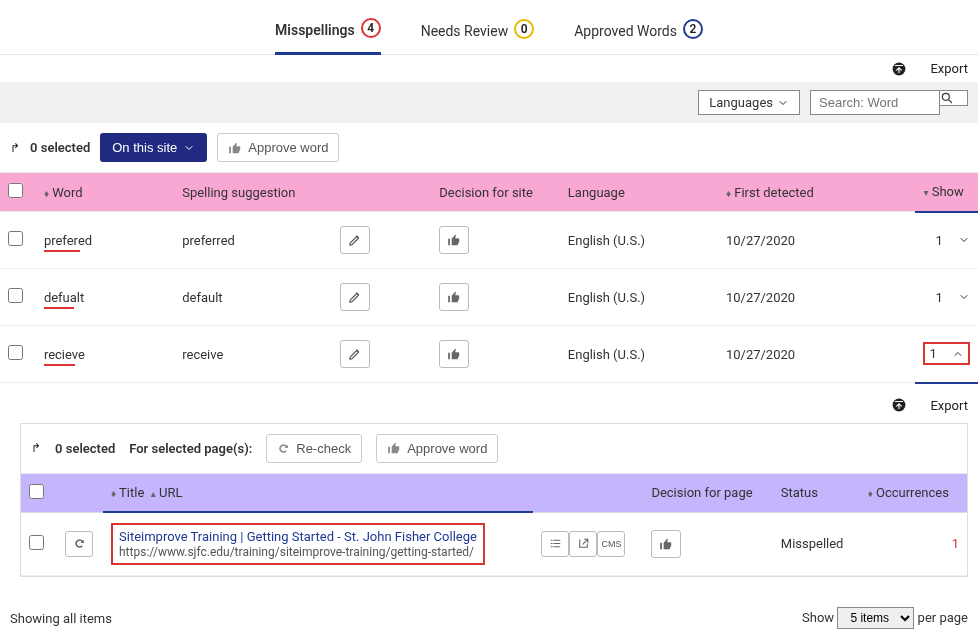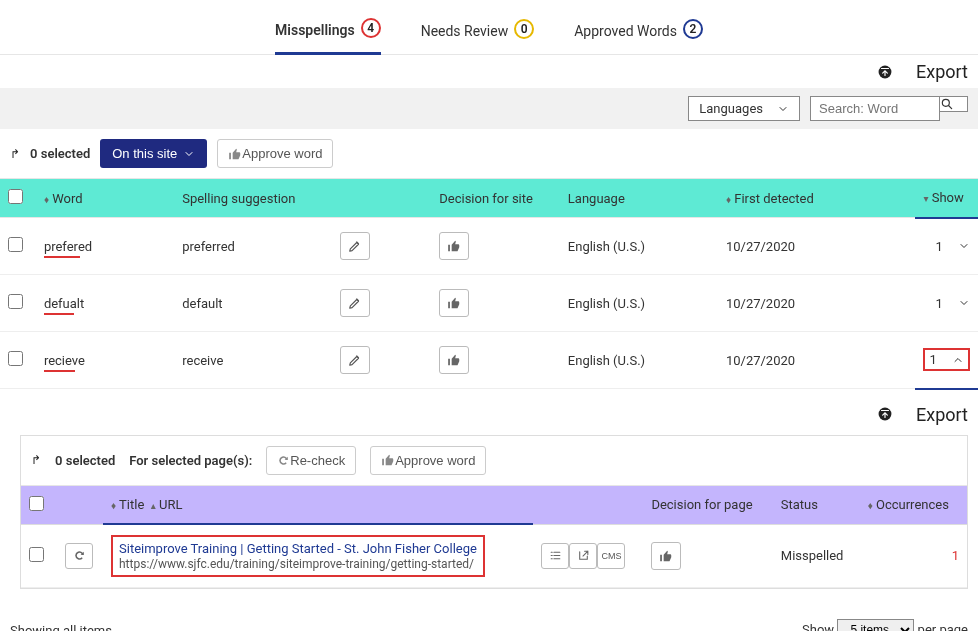--- a/index.html
+++ b/index.html
@@ -6,32 +6,32 @@
 body { font-family: -apple-system, BlinkMacSystemFont, "Segoe UI", Roboto, Arial, sans-serif; font-size: 13px; color: #333; background: #fff; width: 978px; }
 .tabs { display: flex; gap: 40px; align-items: center; justify-content: center; padding: 18px 0 0; border-bottom: 1px solid #e6e6e6; }
 .tab { display: flex; align-items: flex-end; gap: 6px; padding-bottom: 14px; cursor: pointer; color: #333; font-size: 14px; }
 .tab.active { border-bottom: 3px solid #1f3a93; font-weight: 600; margin-bottom: -1px; }
 .badge { display: inline-flex; align-items: center; justify-content: center; min-width: 20px; height: 20px; border-radius: 50%; border: 2px solid; font-size: 12px; font-weight: 600; padding: 0 4px; }
 .badge.red { border-color: #d33; color: #222; }
 .badge.yellow { border-color: #e6b800; color: #222; }
 .badge.blue { border-color: #1f3a93; color: #222; }
 .toolbar-row { display: flex; justify-content: flex-end; align-items: center; padding: 6px 10px; gap: 10px; }
 .grey-bar { background: #f1f1f1; padding: 8px 10px; }
-.export-link { display: inline-flex; align-items: center; gap: 24px; color: #222; text-decoration: none; font-size: 18px; }
-.lang-select { display: inline-flex; align-items: center; gap: 14px; border: 1px solid #888; padding: 4px 10px; background: #fff; cursor: pointer; }
+.export-link { display: inline-flex; align-items: center; gap: 24px; color: #222; text-decoration: none; font-size: 13px; }
+.lang-select { display: inline-flex; align-items: center; gap: 4px; border: 1px solid #888; padding: 4px 10px; background: #fff; cursor: pointer; }
 .search-wrap { display: flex; align-items: flex-start; }
 .search-input { border: 1px solid #888; padding: 4px 8px; width: 130px; font-size: 13px; }
 .search-btn { border: 1px solid #888; border-left: none; background: #fff; width: 28px; cursor: pointer; }
 .action-row { display: flex; align-items: center; gap: 10px; padding: 10px; }
 .small-icon { font-size: 12px; color: #222; }
 .selected-count { font-weight: 600; }
 .btn-dark { background: #1f2a80; color: #fff; border: none; border-radius: 3px; padding: 7px 12px; display: inline-flex; align-items: center; gap: 6px; cursor: pointer; font-size: 13px; }
-.btn-light { background: #fff; border: 1px solid #ccc; border-radius: 3px; padding: 6px 10px; display: inline-flex; align-items: center; cursor: pointer; font-size: 13px; color: #555; }
+.btn-light { background: #fff; border: 1px solid #ccc; border-radius: 3px; padding: 6px 10px; display: inline-flex; align-items: center; gap: 6px; cursor: pointer; font-size: 13px; color: #555; }
 .table { width: 100%; border-collapse: collapse; }
-.table th { text-align: left; font-weight: 400; color: #333; padding: 10px 8px; background: #5eead4; font-size: 13px; border-top: 1px solid #e6e6e6; border-bottom: 1px solid #e6e6e6; }
+.table th { text-align: left; font-weight: 400; color: #333; padding: 10px 8px; background: #f9a8d4; font-size: 13px; border-top: 1px solid #e6e6e6; border-bottom: 1px solid #e6e6e6; }
 .table th.sorted { border-bottom: 2px solid #1f3a93; }
 .table td { padding: 14px 8px; border-bottom: 1px solid #eee; vertical-align: middle; }
 .chk { width: 15px; height: 15px; }
 .sort-icon { font-size: 10px; color: #666; }
 .misspelled-word { position: relative; display: inline-block; }
 .misspelled-word::after { content: ""; position: absolute; bottom: -4px; left: 0; right: 25%; height: 2px; background: #d33; }
 .icon-btn { width: 30px; height: 28px; display: inline-flex; align-items: center; justify-content: center; border: 1px solid #bbb; border-radius: 3px; background: #fff; cursor: pointer; color: #555; }
 .pages-cell { text-align: right; white-space: nowrap; }
 .expand-toggle { display: inline-flex; align-items: center; gap: 6px; cursor: pointer; }
 .highlight-box { border: 2px solid #d33; padding: 2px 4px; display: inline-flex; align-items: center; gap: 6px; }

